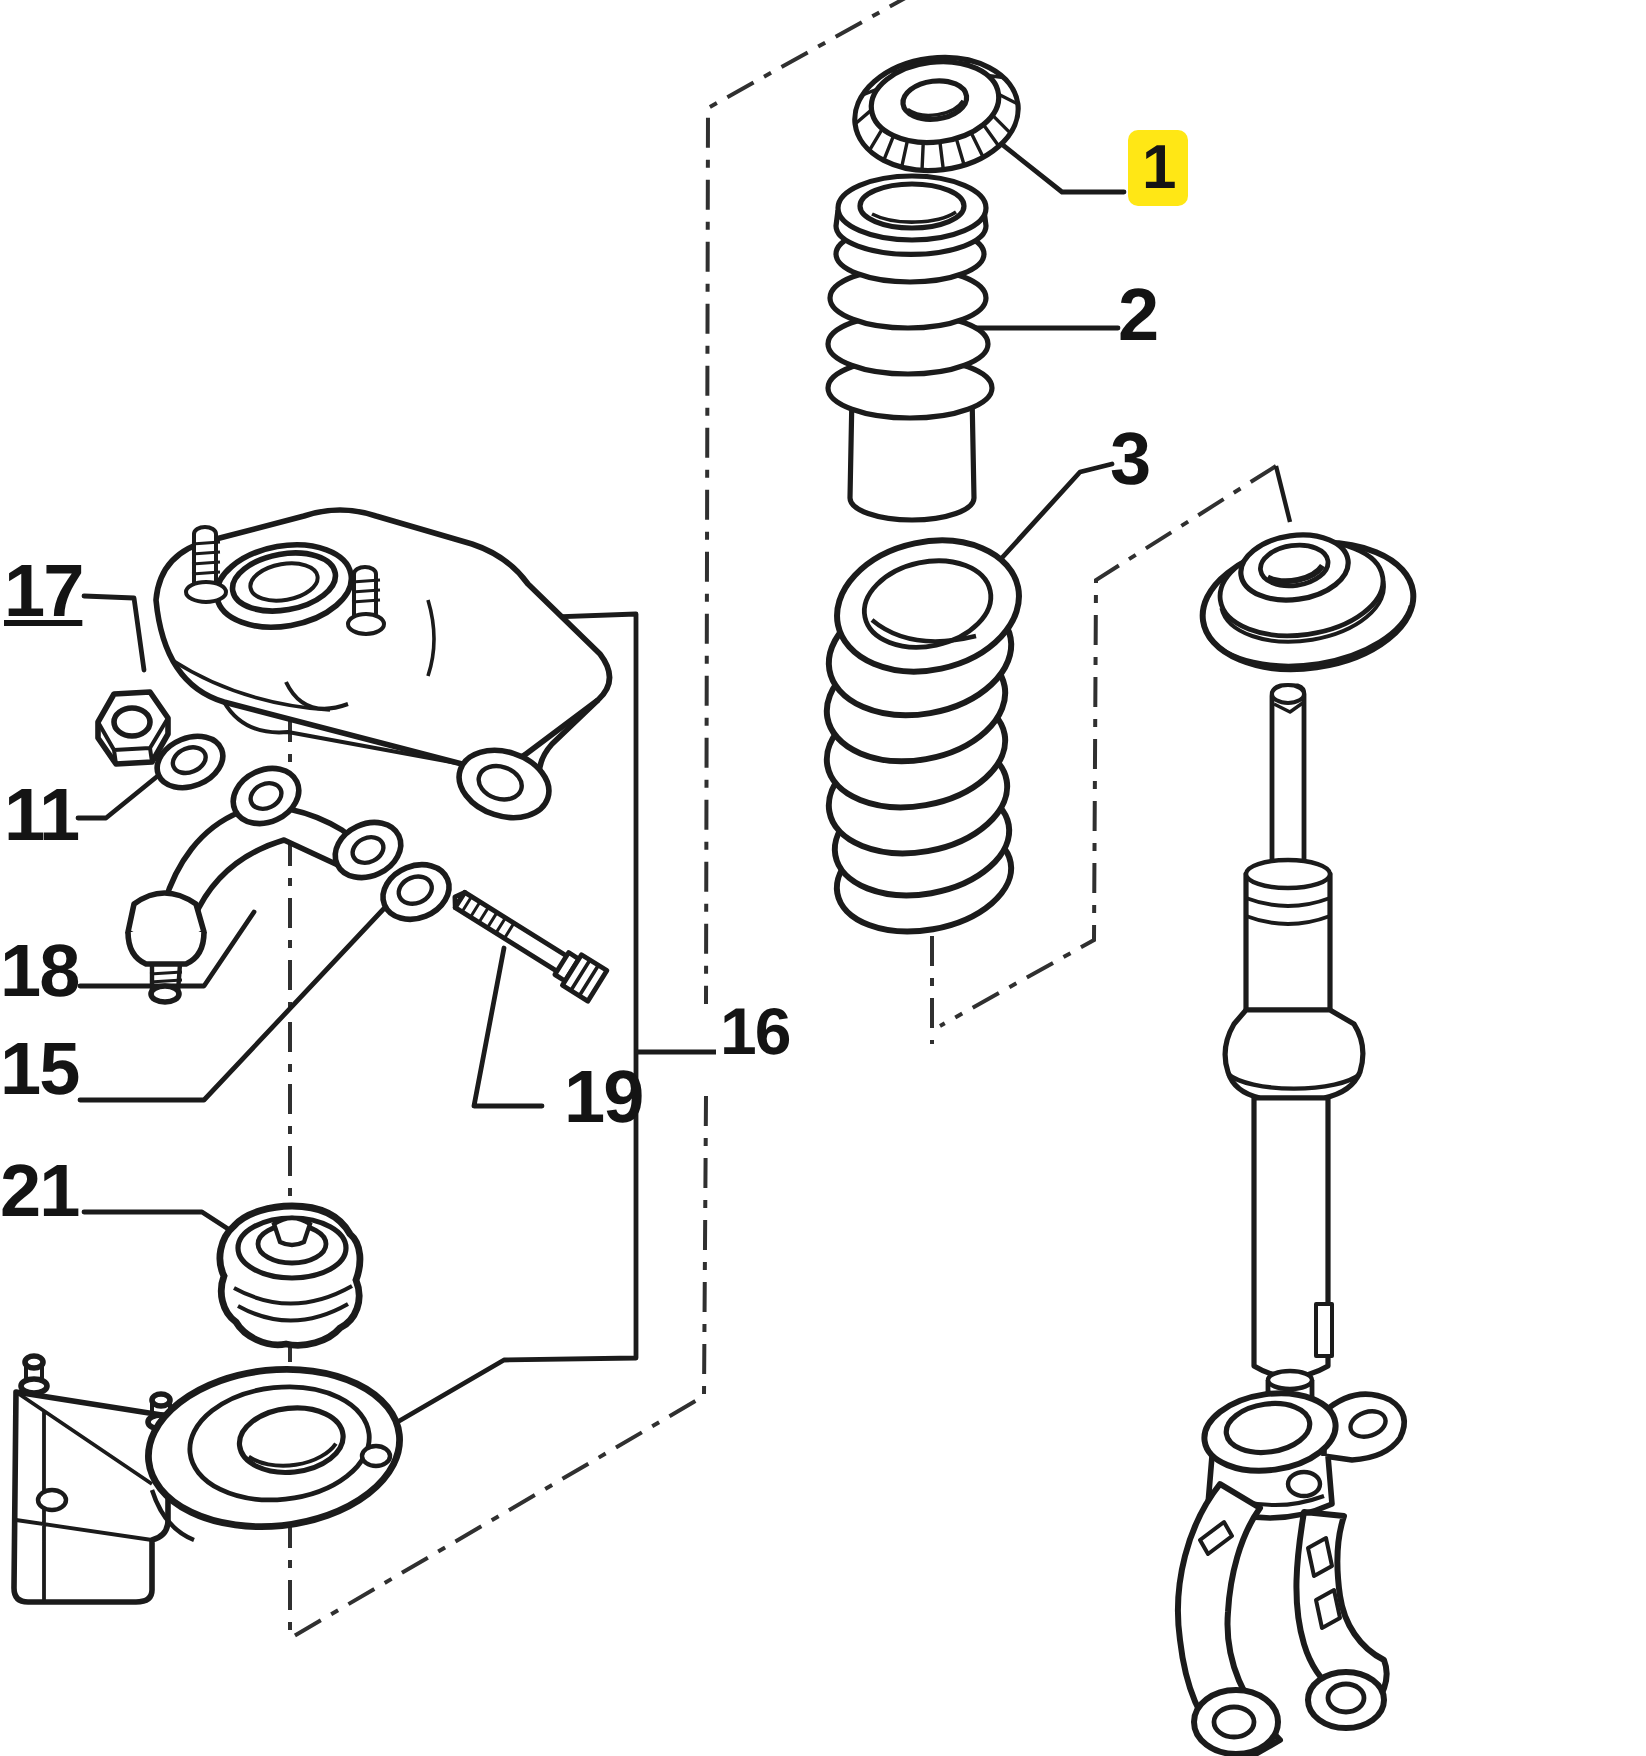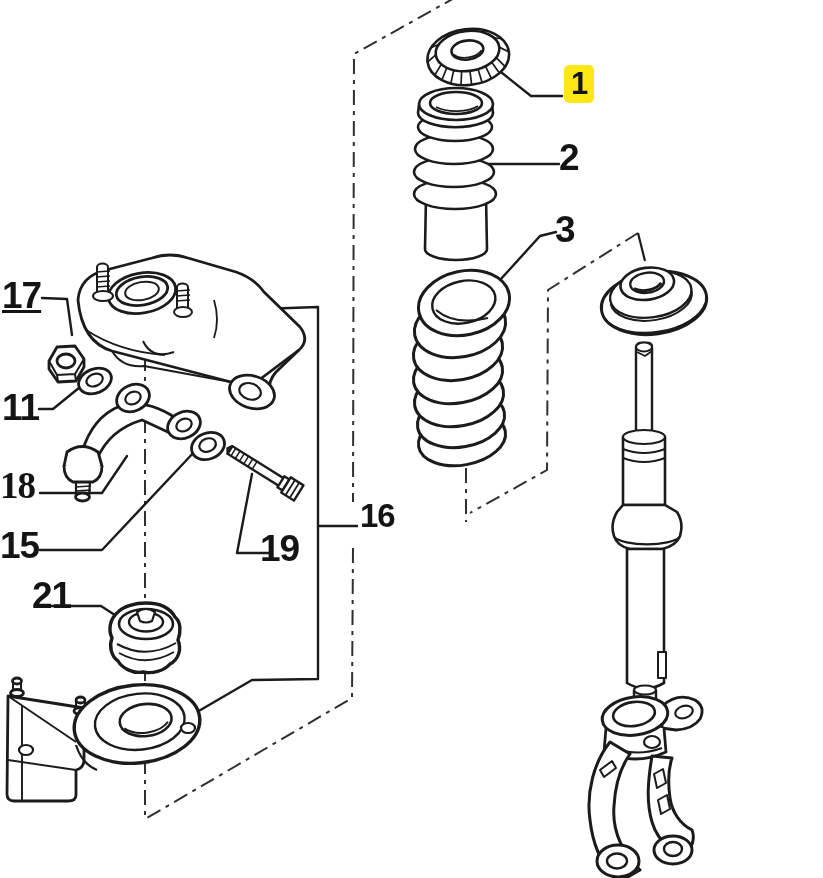--- a/index.html
+++ b/index.html
@@ -236,19 +236,19 @@
     <path d="M654,774 l9,-5 l3,14 l-9,5 z" stroke-width="2"></path>
     <path d="M658,800 l9,-5 l3,14 l-9,5 z" stroke-width="2"></path>
   </g>
 </svg>
 
   <div class="callout hl" style="left:564px;top:65px;">1</div>
   <div class="callout" style="left:559px;top:139px;">2</div>
   <div class="callout" style="left:555px;top:211px;">3</div>
   <div class="callout" style="left:2px;top:277px;text-decoration:underline;">17</div>
   <div class="callout" style="left:2px;top:389px;">11</div>
-  <div class="callout" style="left:0px;top:467px;font-family:Liberation Serif, serif;">18</div>
-  <div class="callout" style="left:0px;top:527px;">15</div>
-  <div class="callout" style="left:260px;top:530px;">19</div>
-  <div class="callout" style="left:0px;top:577px;margin-left:32px;">21</div>
+  <div class="callout" style="left:0px;top:467px;">18</div>
+  <div class="callout" style="left:0px;top:516px;">15</div>
+  <div class="callout" style="left:282px;top:530px;">19</div>
+  <div class="callout" style="left:0px;top:577px;">21</div>
   <div class="callout sm" style="left:360px;top:499px;">16</div>
 
 </div>
 
 </body></html>

